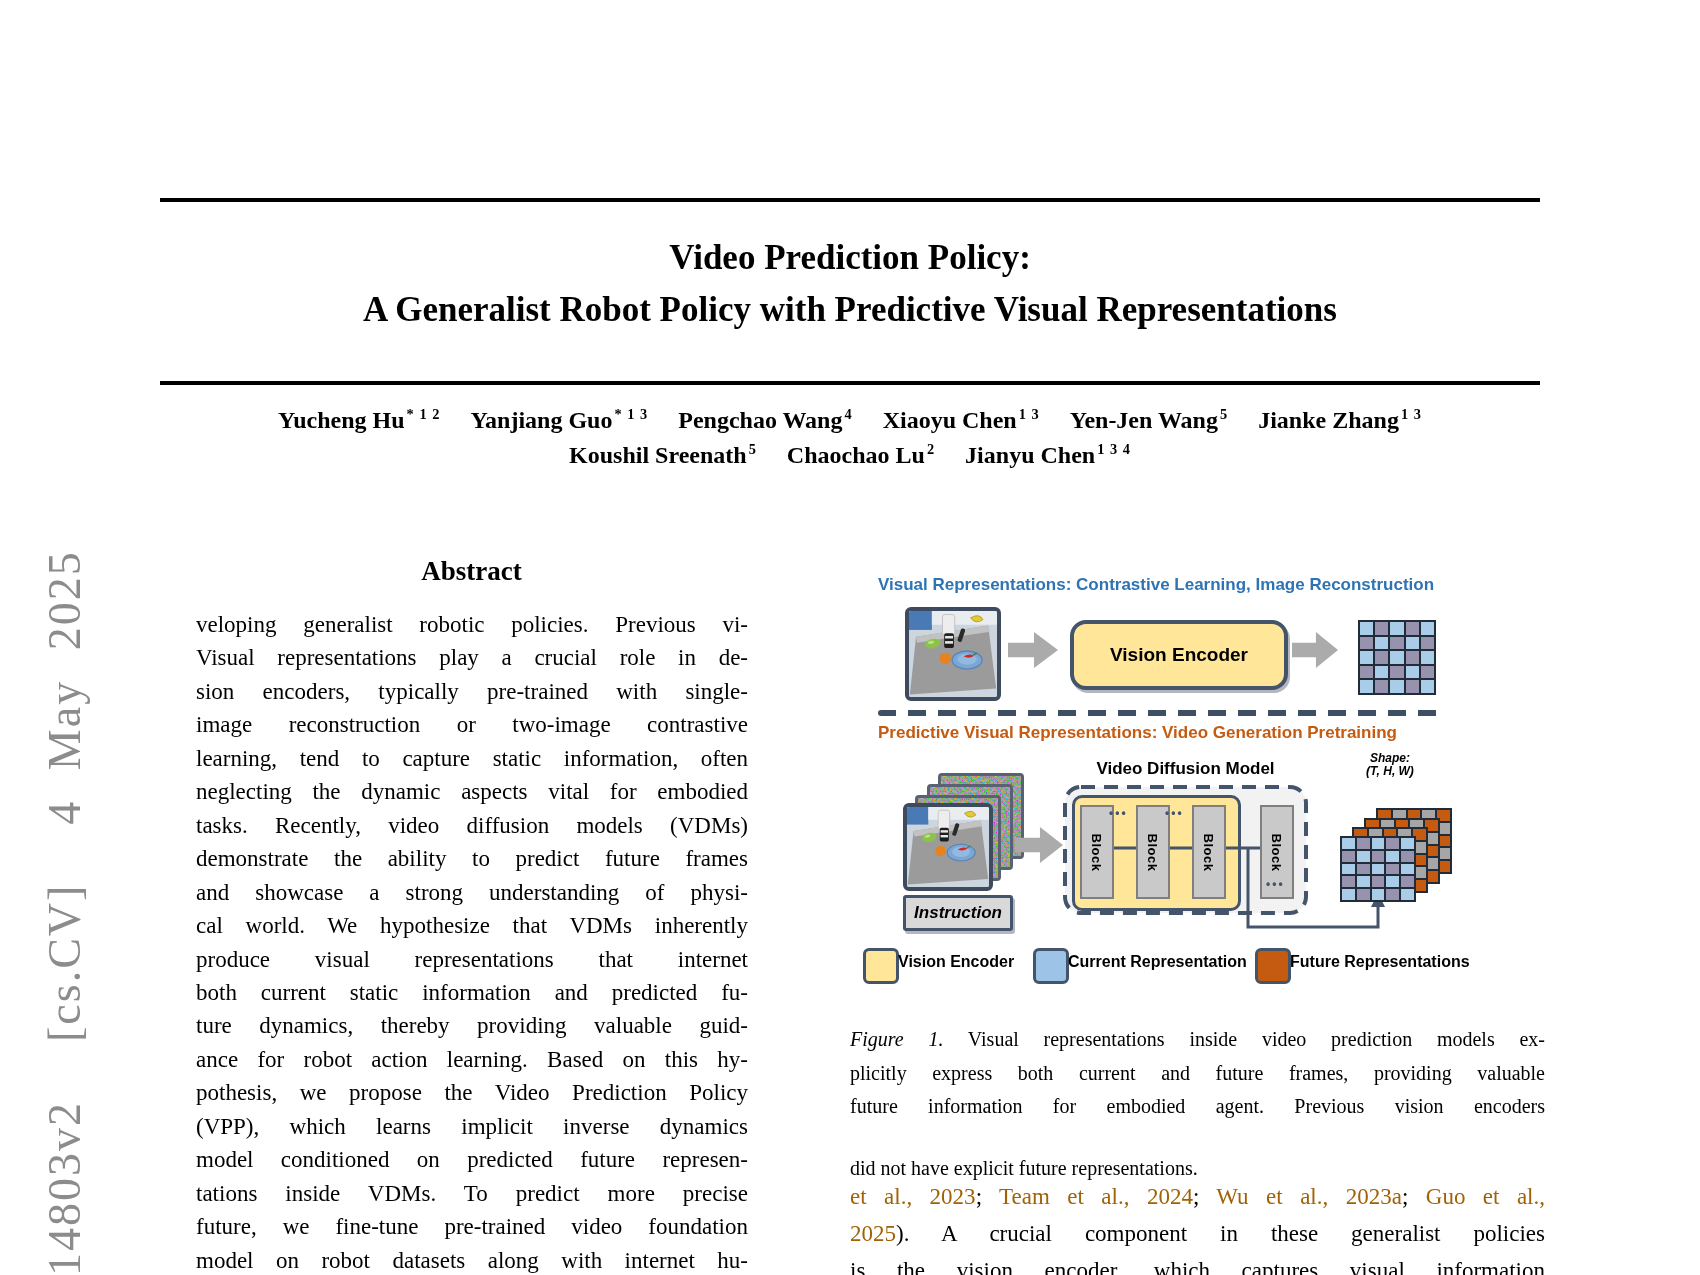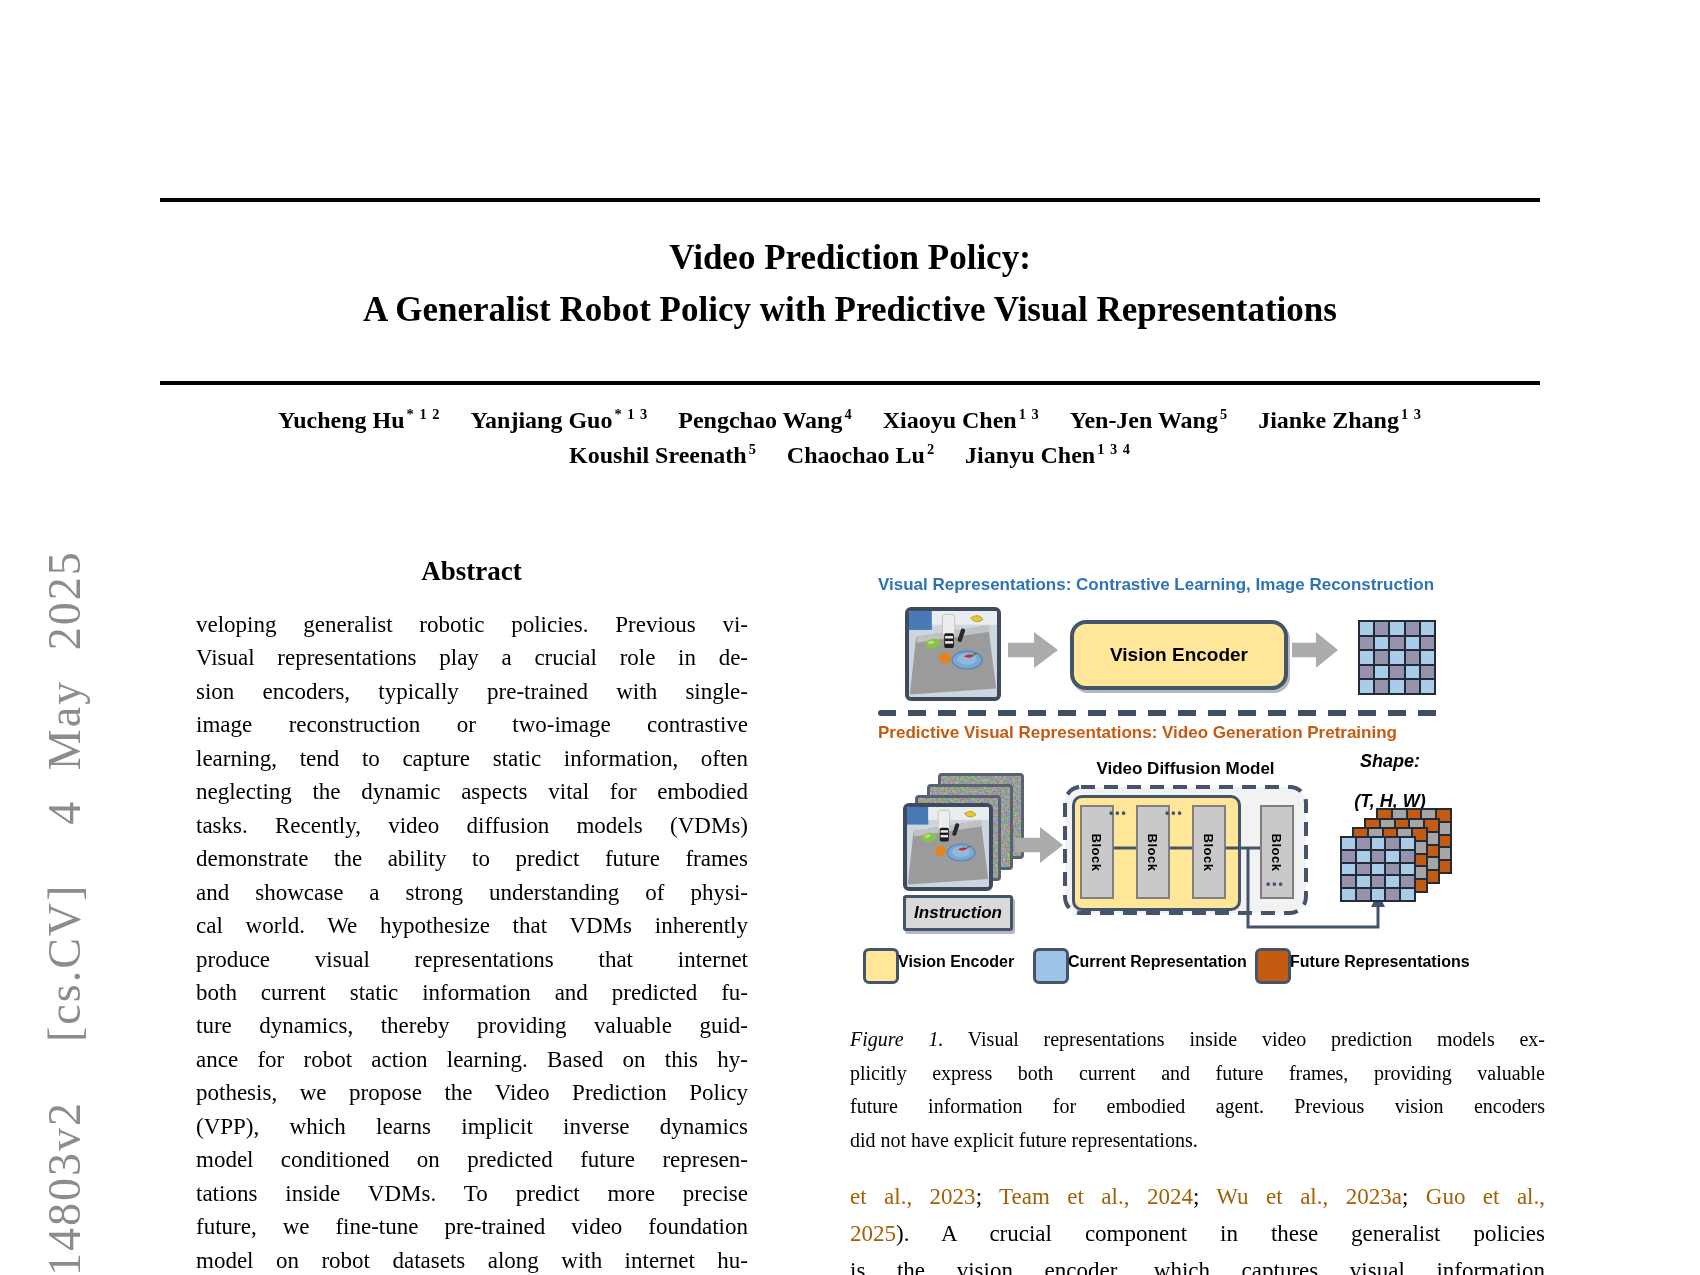--- a/index.html
+++ b/index.html
@@ -54,42 +54,42 @@
          background:#222b38;border:2px solid #222b38;}
   .vgrid .cell{width:100%;height:100%;}
 
   .dash-sep{position:absolute;left:28px;top:145px;width:562px;height:6px;
             background:repeating-linear-gradient(90deg,#3E4E63 0 18px,transparent 18px 30px);
             border-radius:3px;}
 
   .vdm-label{position:absolute;left:213px;top:194px;width:245px;text-align:center;
              font-family:"Liberation Sans",sans-serif;font-weight:bold;font-size:17px;}
   .shape{position:absolute;left:480px;width:120px;text-align:center;font-style:italic;font-weight:bold;
-         font-size:18px;font-family:"Liberation Sans",sans-serif;}
+         font-size:12px;font-family:"Liberation Sans",sans-serif;}
 
   .instr{position:absolute;left:53px;top:330px;width:104px;height:30px;background:#D9D9D9;
          border:3px solid #44546A;border-radius:3px;display:flex;align-items:center;justify-content:center;
          font-family:"Liberation Sans",sans-serif;font-style:italic;font-weight:bold;font-size:17px;
          box-shadow:2px 3px 0 rgba(40,50,70,.35);}
 
   .block{position:absolute;width:30px;height:90px;background:#C9C9C9;border:2px solid #7F7F7F;
          display:flex;align-items:center;justify-content:center;}
   .block .lbl{transform:rotate(90deg);font-family:"Liberation Sans",sans-serif;font-weight:bold;
               font-size:13px;white-space:nowrap;letter-spacing:.5px;}
   .dots{position:absolute;color:#44546A;font-weight:bold;font-size:12px;letter-spacing:2px;
         font-family:"Liberation Sans",sans-serif;}
 
   .legend-box{position:absolute;width:30px;height:30px;border:3px solid #44546A;border-radius:6px;top:383px;}
   .legend-lbl{position:absolute;top:388px;font-family:"Liberation Sans",sans-serif;font-weight:bold;
               font-size:16px;white-space:nowrap;}
 
   
   #caption{position:absolute;left:850px;top:1023px;width:695px;font-size:20px;line-height:33.5px;}
   #caption .line{text-align:justify;text-align-last:justify;white-space:nowrap;}
-  #caption .line:last-child{text-align-last:left;}
+  #caption .line:last-child{text-align-last:left;margin-top:28px;}
   #caption .it{font-style:italic;}
 
   
   #bodycol{position:absolute;left:850px;top:1178px;width:695px;font-size:23px;line-height:37px;}
   #bodycol .line{text-align:justify;text-align-last:justify;white-space:nowrap;}
   .cite{color:#a16207;}
 </style>
 </head>
 <body>
 
@@ -214,21 +214,21 @@
         <div class="cell" style="background: rgb(151, 146, 174);"></div>
         <div class="cell" style="background: rgb(169, 204, 232);"></div>
       </div>
 
     <div class="dash-sep"></div>
 
     <div class="fig-head h-orange">Predictive Visual Representations: Video Generation Pretraining</div>
 
     <div class="vdm-label">Video Diffusion Model</div>
     <div class="shape" style="top:186px">Shape:</div>
-    <div class="shape" style="top:226px">(T, H, W)</div>
+    <div class="shape" style="top:199px">(T, H, W)</div>
 
     <div class="noisef" style="left:88px;top:208px;width:80px;height:80px;">
       <svg>
           <rect width="100%" height="100%" filter="url(#nz)"></rect>
         </svg>
       </div>
     <div class="noisef" style="left:77px;top:219px;width:80px;height:80px;">
       <svg>
           <rect width="100%" height="100%" filter="url(#nz)"></rect>
         </svg>

